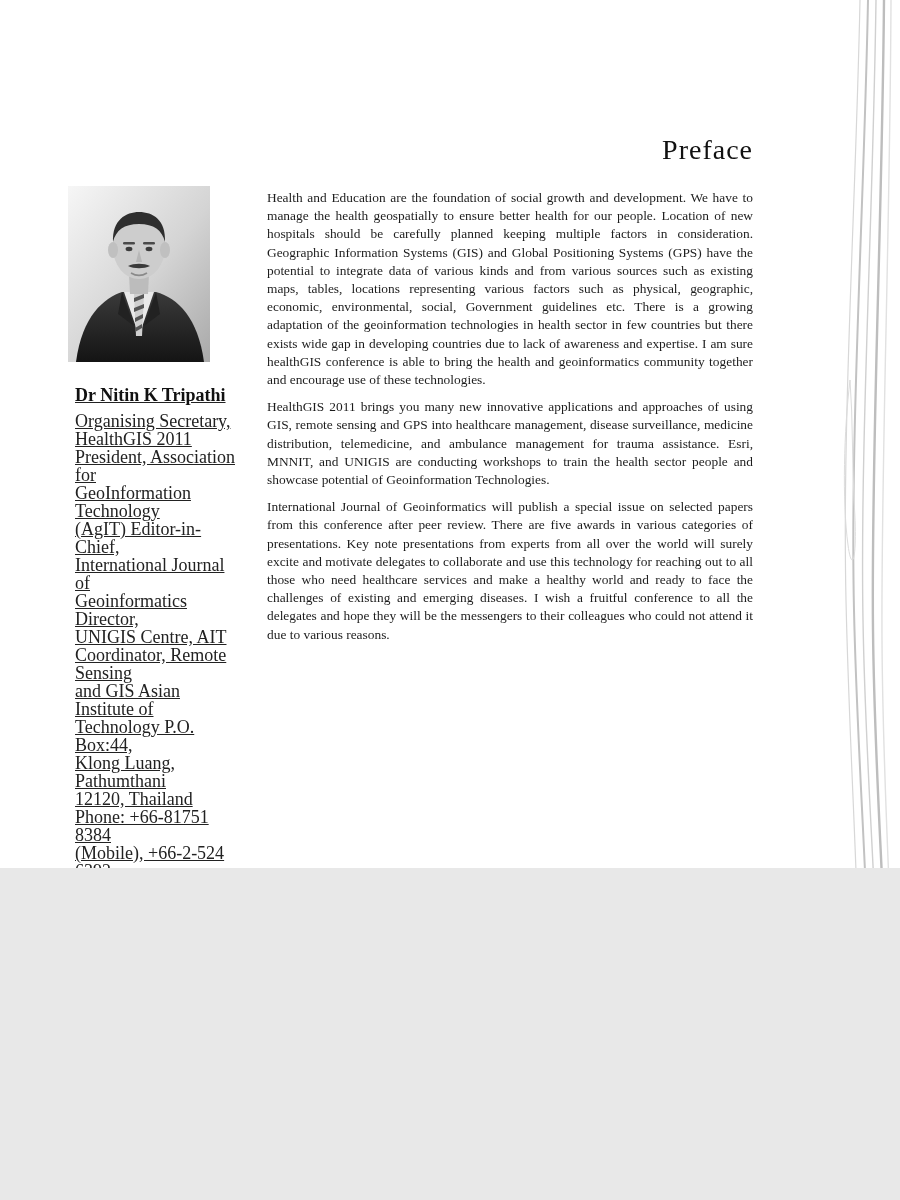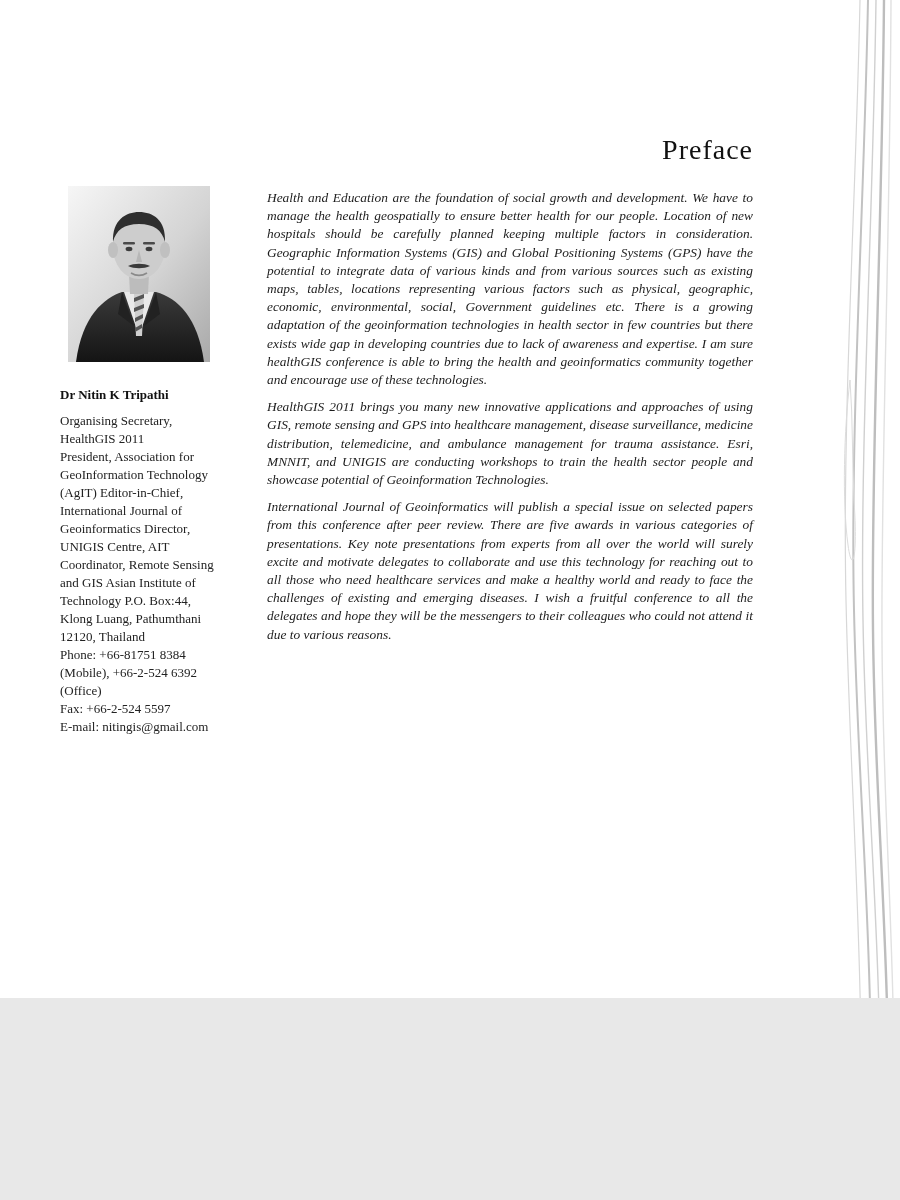--- a/index.html
+++ b/index.html
@@ -4,21 +4,21 @@
 <style>
   html, body {
     margin: 0;
     padding: 0;
     background: #e8e8e8;
     font-family: "Liberation Serif", serif;
   }
   .page {
     position: relative;
     width: 900px;
-    height: 998px;
+    height: 868px;
     margin: 0 auto;
     background: #ffffff;
     overflow: hidden;
     color: #1a1a1a;
   }
 
   
   .preface-title {
     position: absolute;
     left: 267px;
@@ -37,45 +37,45 @@
     top: 186px;
     width: 142px;
     height: 176px;
     overflow: hidden;
   }
   .photo-frame svg { display: block; }
 
   
   .bio {
     position: absolute;
-    left: 60px;
+    left: 75px;
     top: 386px;
     width: 168px;
-    font-size: 13px;
+    font-size: 18px;
     line-height: 18px;
     color: #222;
+    text-decoration: underline;
   }
   .bio-name {
     font-weight: bold;
     margin-bottom: 2px;
     color: #111;
   }
   .bio-lines { white-space: pre-line; margin-top: 8px; }
 
   
   .main-col {
     position: absolute;
     left: 267px;
     top: 189px;
     width: 486px;
     font-size: 13.4px;
     line-height: 18.2px;
     text-align: justify;
     color: #1c1c1c;
-    font-style: italic;
   }
   .main-col p { margin: 0 0 9px 0; }
 
   
   .edge-decor {
     position: absolute;
     left: 838px;
     top: 0;
     width: 62px;
     height: 1200px;

